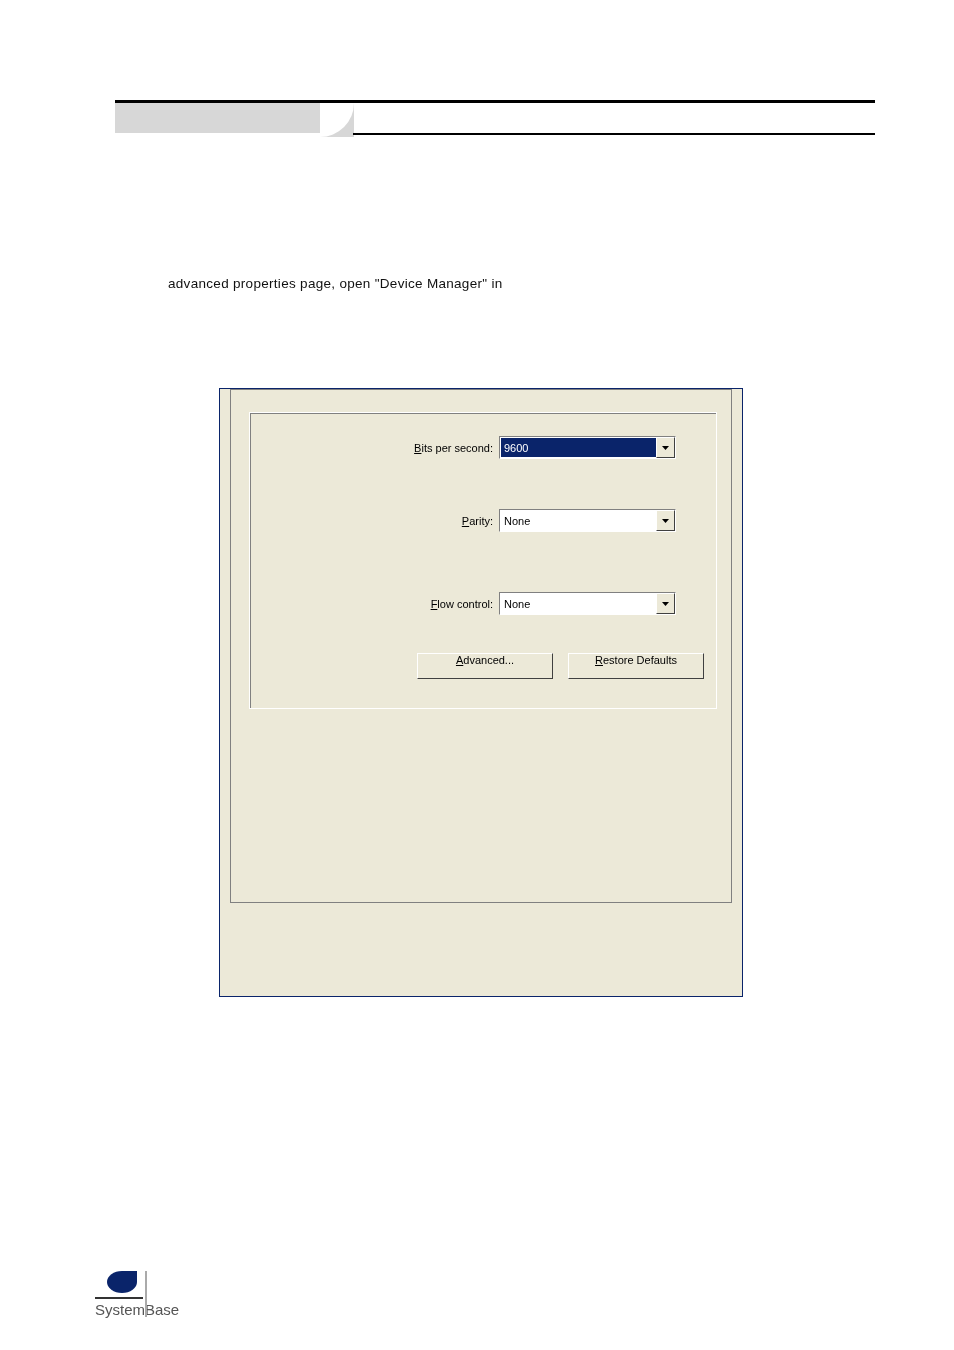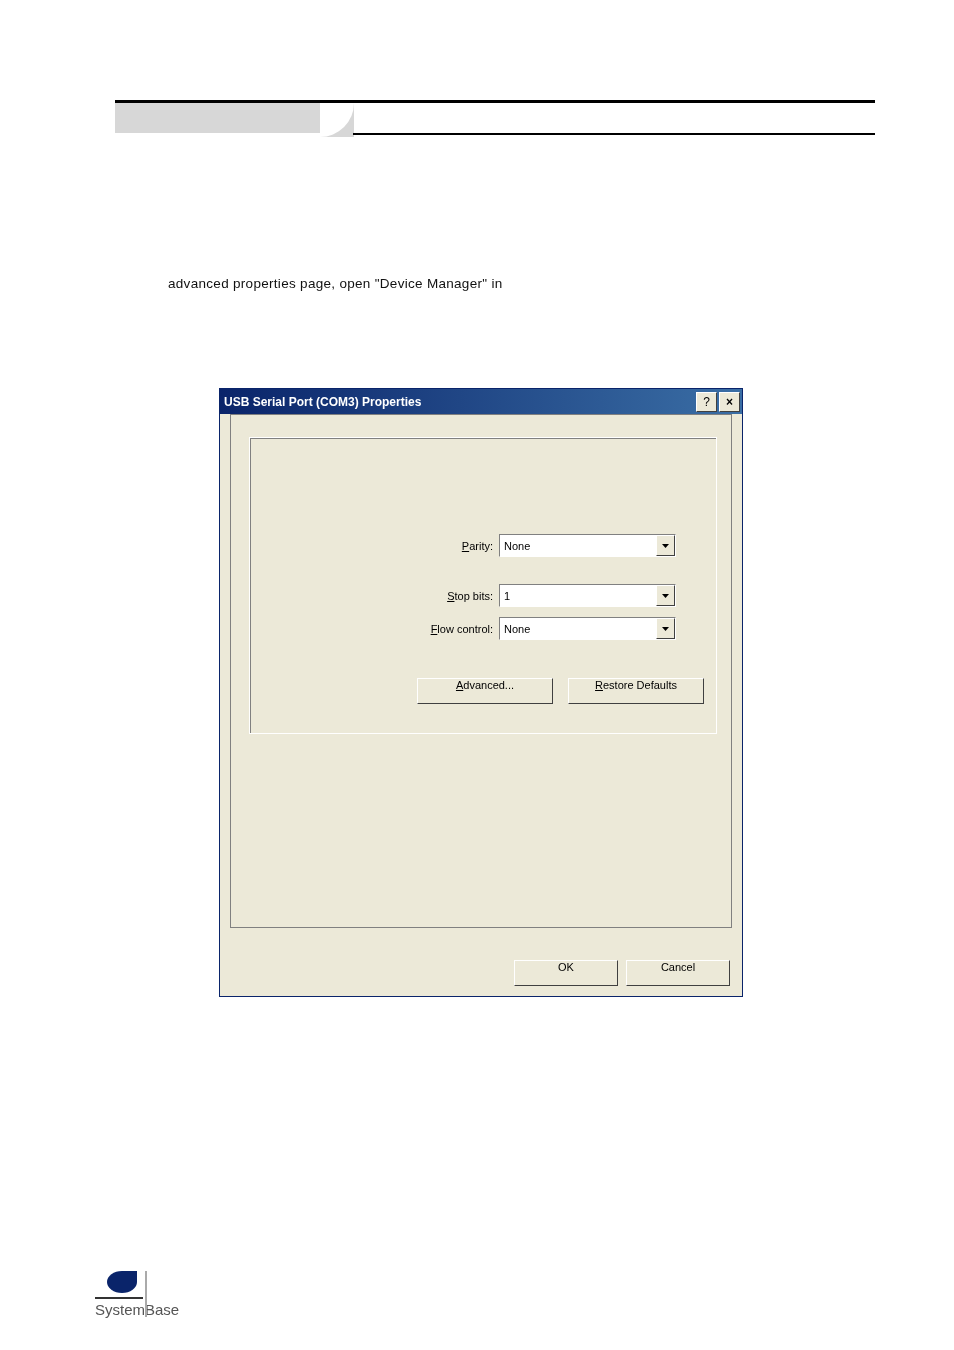--- a/index.html
+++ b/index.html
@@ -318,61 +318,50 @@
 <div class="top-bar-container">
   <div class="top-line"></div>
   <div class="top-grey-block"></div>
   <div class="tab-curve"></div>
   <div class="bottom-line"></div>
 </div>
 
 <div class="instr-text">advanced properties page, open "Device Manager" in</div>
 
 <div class="dialog">
-  <div class="titlebar">
-    <span class="title">USB Serial Port (COM3) Properties</span>
-    <div class="ctrls">
-      <div class="tb-btn">
-        <span>?</span>
-      </div>
-      <div class="tb-btn" style="font-weight:bold;">
-        <span>×</span>
-      </div>
-    </div>
-  </div>
 
 
   <div class="tab-panel">
     <div class="settings-group">
 
+      <div class="field-row row1">
+        <span class="lbl"><u>B</u><span></span>its per second:</span>
+        <div class="dropdown selected">
+          <span class="dd-text">9600</span>
+          <div class="dd-btn">
+            <svg width="7" height="4">
+                <polygon points="0,0 7,0 3.5,4" fill="#000"></polygon>
+              </svg>
+          </div>
+        </div>
+      </div>
 
 
       <div class="field-row row3">
         <span class="lbl"><u>P</u>arity:</span>
         <div class="dropdown">
           <span class="dd-text">None</span>
           <div class="dd-btn">
             <svg width="7" height="4">
                 <polygon points="0,0 7,0 3.5,4" fill="#000"></polygon>
               </svg>
           </div>
         </div>
       </div>
 
-      <div class="field-row row4">
-        <span class="lbl"><u>S</u>top bits:</span>
-        <div class="dropdown">
-          <span class="dd-text">1</span>
-          <div class="dd-btn">
-            <svg width="7" height="4">
-                <polygon points="0,0 7,0 3.5,4" fill="#000"></polygon>
-              </svg>
-          </div>
-        </div>
-      </div>
 
       <div class="field-row row5">
         <span class="lbl"><u>F</u>low control:</span>
         <div class="dropdown">
           <span class="dd-text">None</span>
           <div class="dd-btn">
             <svg width="7" height="4">
                 <polygon points="0,0 7,0 3.5,4" fill="#000"></polygon>
               </svg>
           </div>
@@ -382,28 +371,20 @@
       <div class="button adv-btn">
         <span><u>A</u>dvanced...</span>
       </div>
       <div class="button restore-btn">
         <span><u>R</u>estore Defaults</span>
       </div>
 
     </div>
   </div>
 
-  <div class="bottom-btns">
-    <div class="button">
-      <span>OK</span>
-    </div>
-    <div class="button">
-      <span>Cancel</span>
-    </div>
-  </div>
 </div>
 
 <div class="logo">
   <div class="logo-symbol">
     <div class="logo-drop"></div>
     <div class="logo-line"></div>
     <div class="logo-vert"></div>
   </div>
   <span class="logo-text">SystemBase</span>
 </div>

